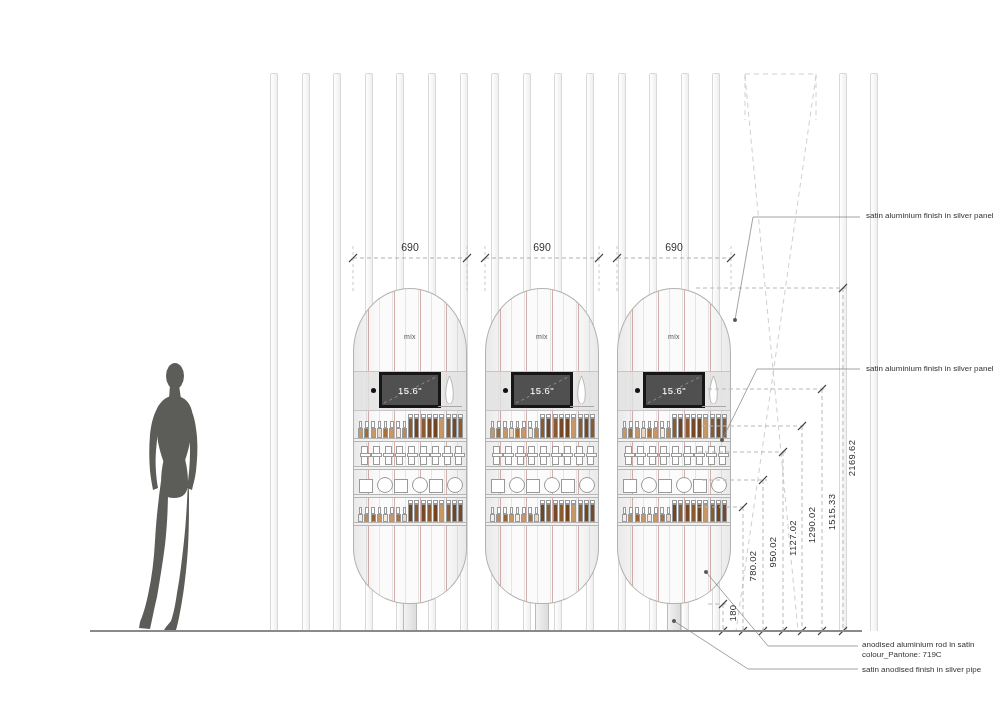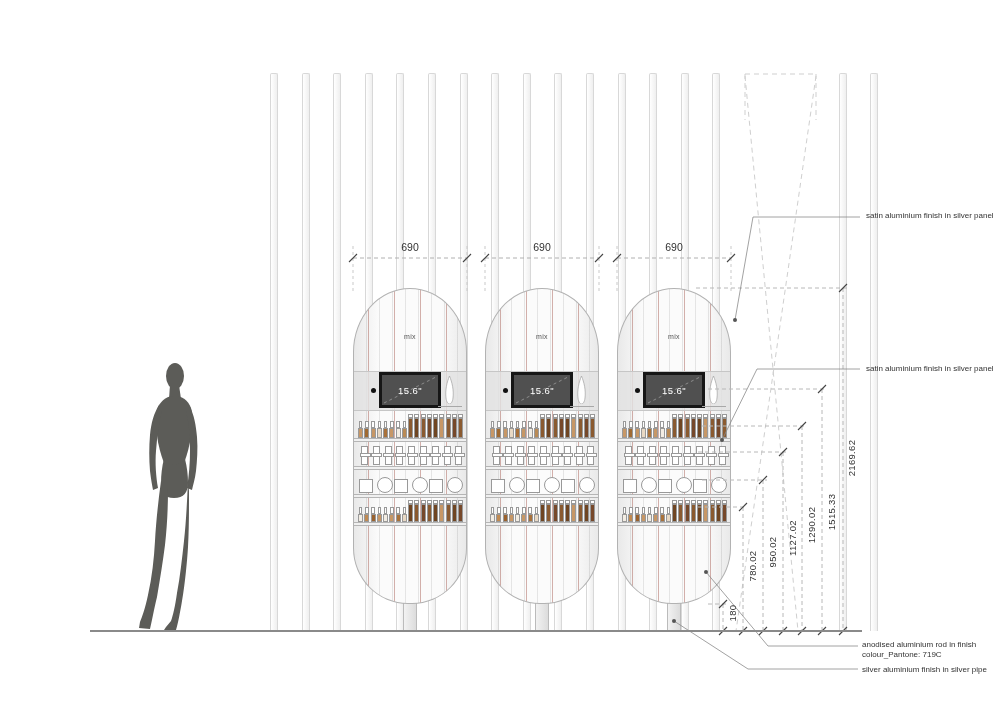--- a/index.html
+++ b/index.html
@@ -754,17 +754,17 @@
       <div class="vdimlabel" style="left: 772px; top: 552px;">950.02</div>
       <div class="vdimlabel" style="left: 792px; top: 538px;">1127.02</div>
       <div class="vdimlabel" style="left: 811px; top: 525px;">1290.02</div>
       <div class="vdimlabel" style="left: 831px; top: 512px;">1515.33</div>
       <div class="vdimlabel" style="left: 851px; top: 458px;">2169.62</div>
     </div>
 
   <div class="ann" style="left:866px;top:211px">satin aluminium finish in silver panel</div>
   <div class="ann" style="left:866px;top:364px">satin aluminium finish in silver panel</div>
   <div class="ann" style="left:862px;top:640px">
-    <div>anodised aluminium rod in finish</div>
+    <div>anodised aluminium rod in satin</div>
     <div>colour_Pantone: 719C</div>
   </div>
-  <div class="ann" style="left:862px;top:665px">silver aluminium finish in silver pipe</div>
+  <div class="ann" style="left:862px;top:665px">satin anodised finish in silver pipe</div>
 </div>
 
 </body></html>

